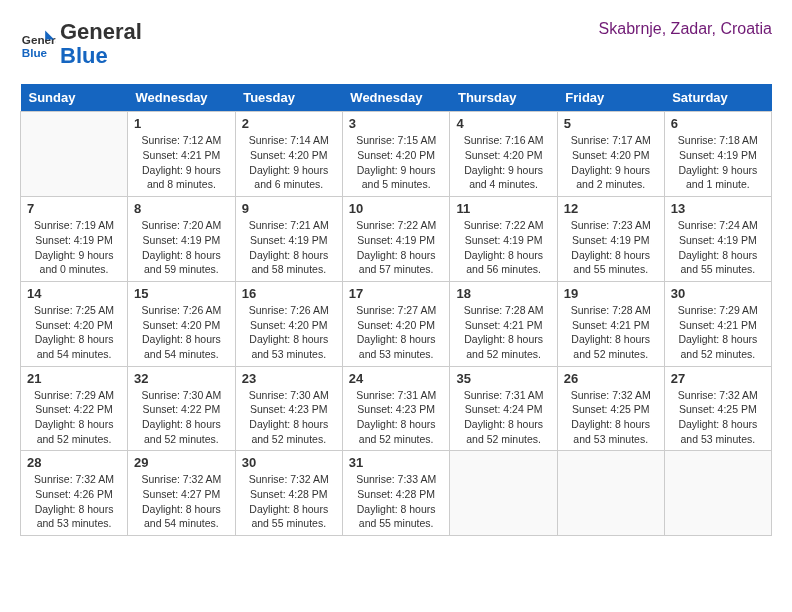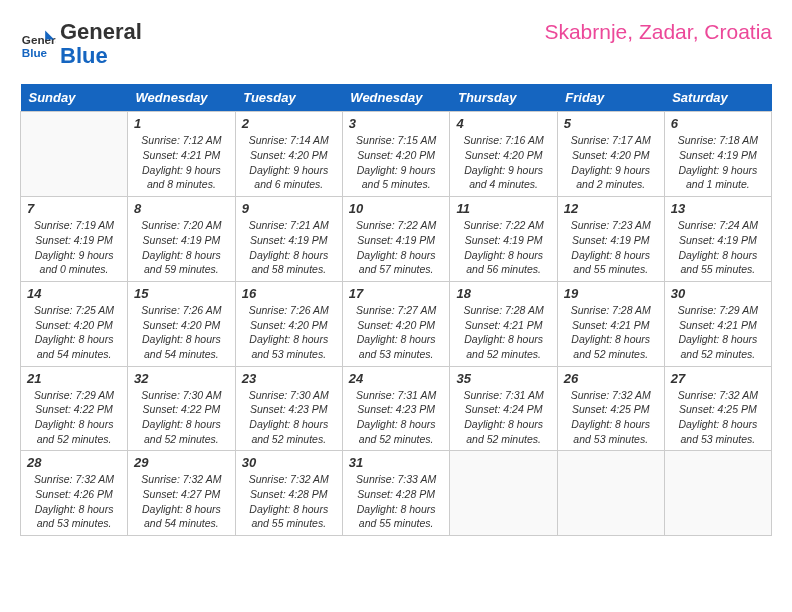--- a/index.html
+++ b/index.html
@@ -34,28 +34,27 @@
     }
     .title-block {
       text-align: right;
     }
     .month-title {
       font-size: 36px;
       font-weight: bold;
       color: #333;
     }
     .subtitle {
-      font-size: 21px;
-      color: #ec4899;
+      font-size: 16px;
+      color: #701a75;
     }
     table {
       width: 100%;
       border-collapse: collapse;
       font-size: 11px;
-      font-style: italic;
     }
     thead tr th {
       background-color: #1565c0;
       color: #fff;
       text-align: left;
       padding: 6px 8px;
       font-size: 13px;
       font-weight: bold;
     }
     tbody tr td {

